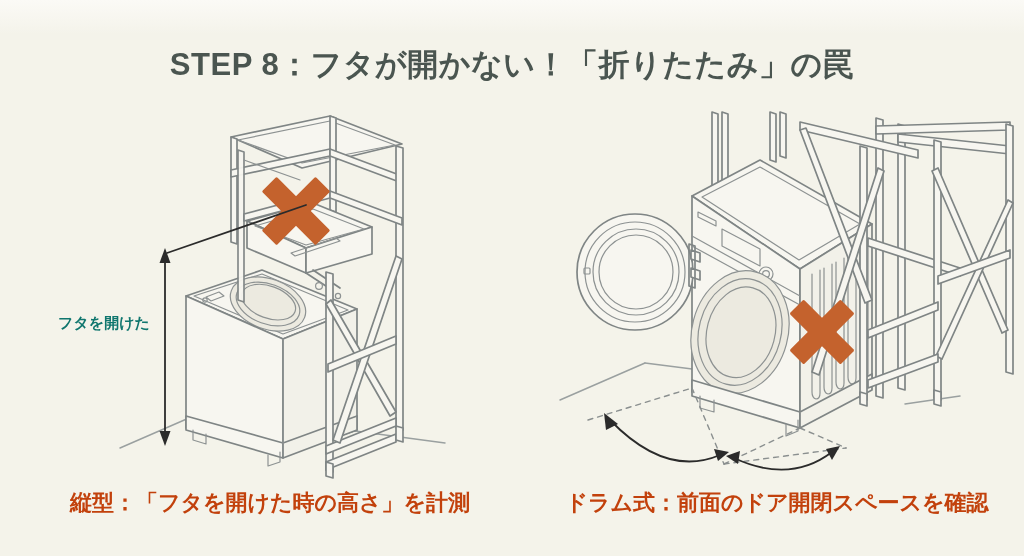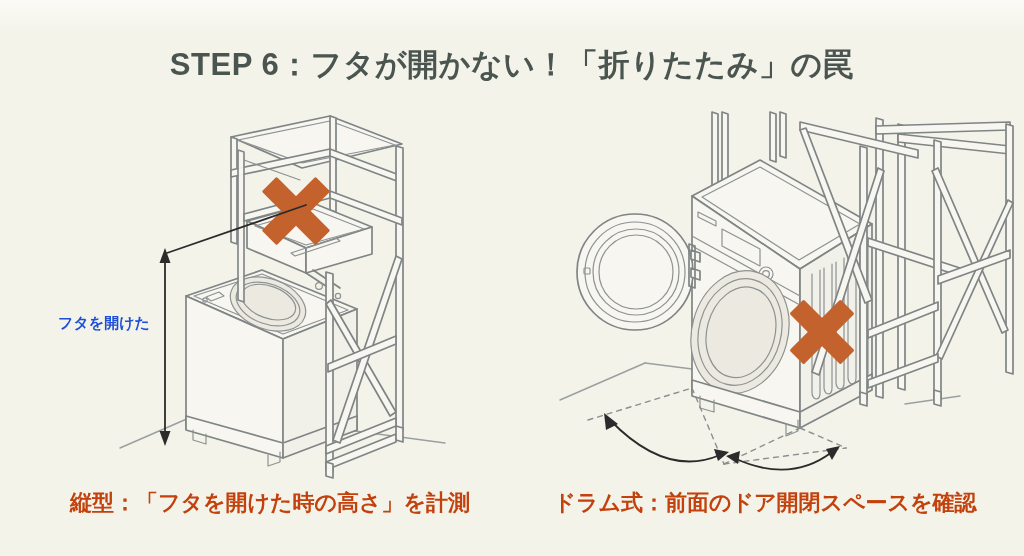--- a/index.html
+++ b/index.html
@@ -31,28 +31,28 @@
 
   .caption{
     position:absolute;
     font-size:22px;
     font-weight:bold;
     color:#c2410c;
     white-space:nowrap;
     text-align:center;
   }
   .caption.left{left:20px;top:488px;width:500px;}
-  .caption.right{left:520px;top:488px;width:490px;}
+  .caption.right{left:532px;top:488px;width:490px;}
 
   .vlabel{
     position:absolute;
     left:48px;top:312px;width:112px;
     font-size:15px;
     font-weight:bold;
-    color:#1d4ed8;
+    color:#0f766e;
     text-align:center;
     line-height:1.45;
   }
   .vlabel span{display:block;}
 
   svg{display:block;}
   .art{position:absolute;left:0;top:0;}
 </style>
 </head>
 <body>
@@ -302,20 +302,20 @@
       <polygon class="dimt" points="729,452 714,449 718,461"></polygon>
 
       <path class="dim" d="M734 458 Q790 484 832 452" fill="none"></path>
       <polygon class="dimt" points="726,456 740,451 738,464"></polygon>
       <polygon class="dimt" points="840,446 826,449 832,460"></polygon>
     </g>
   </svg>
 
 </div>
 
-<div class="title">STEP 6：フタが開かない！「折りたたみ」の罠</div>
+<div class="title">STEP 8：フタが開かない！「折りたたみ」の罠</div>
 
 <div class="vlabel">
   <span>フタを開けた</span>
 </div>
 
 <div class="caption left">縦型：「フタを開けた時の高さ」を計測</div>
 <div class="caption right">ドラム式：前面のドア開閉スペースを確認</div>
 
 </body></html>

